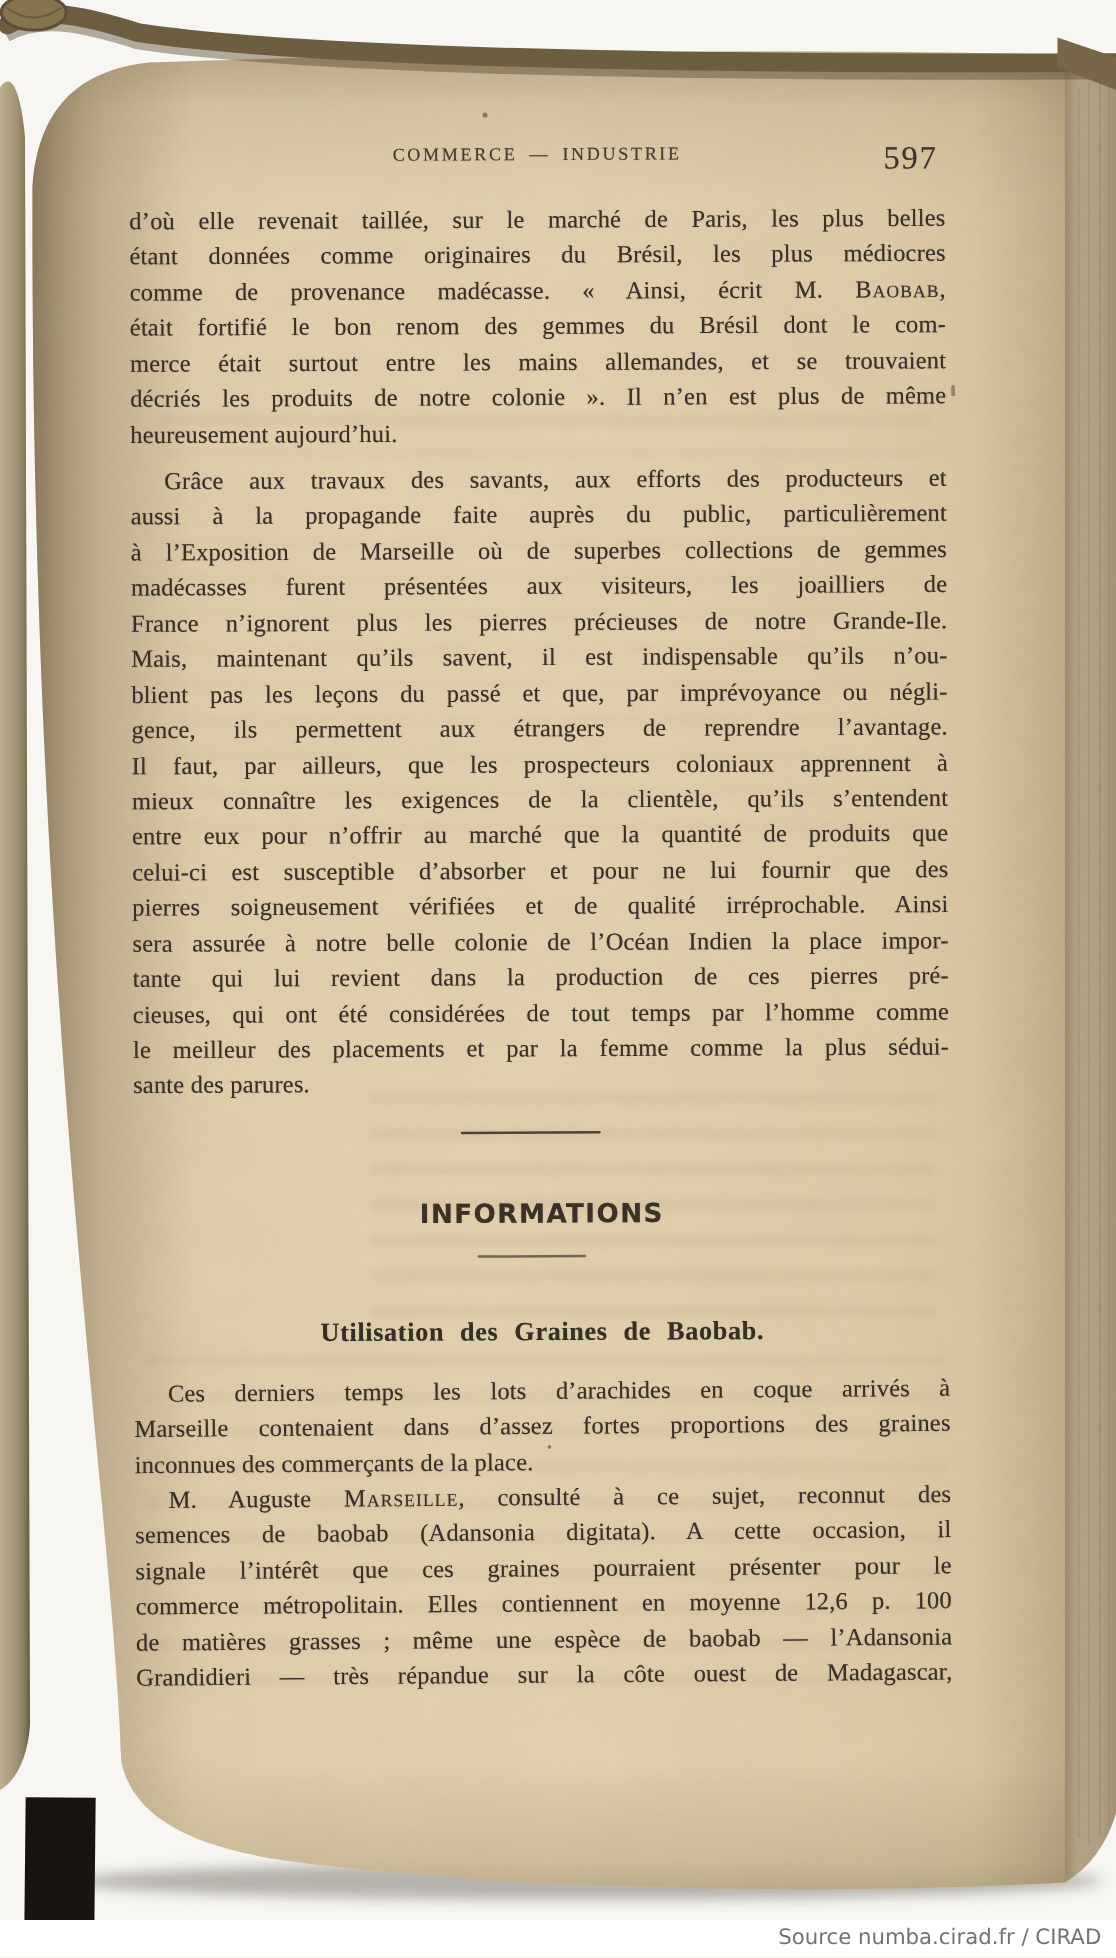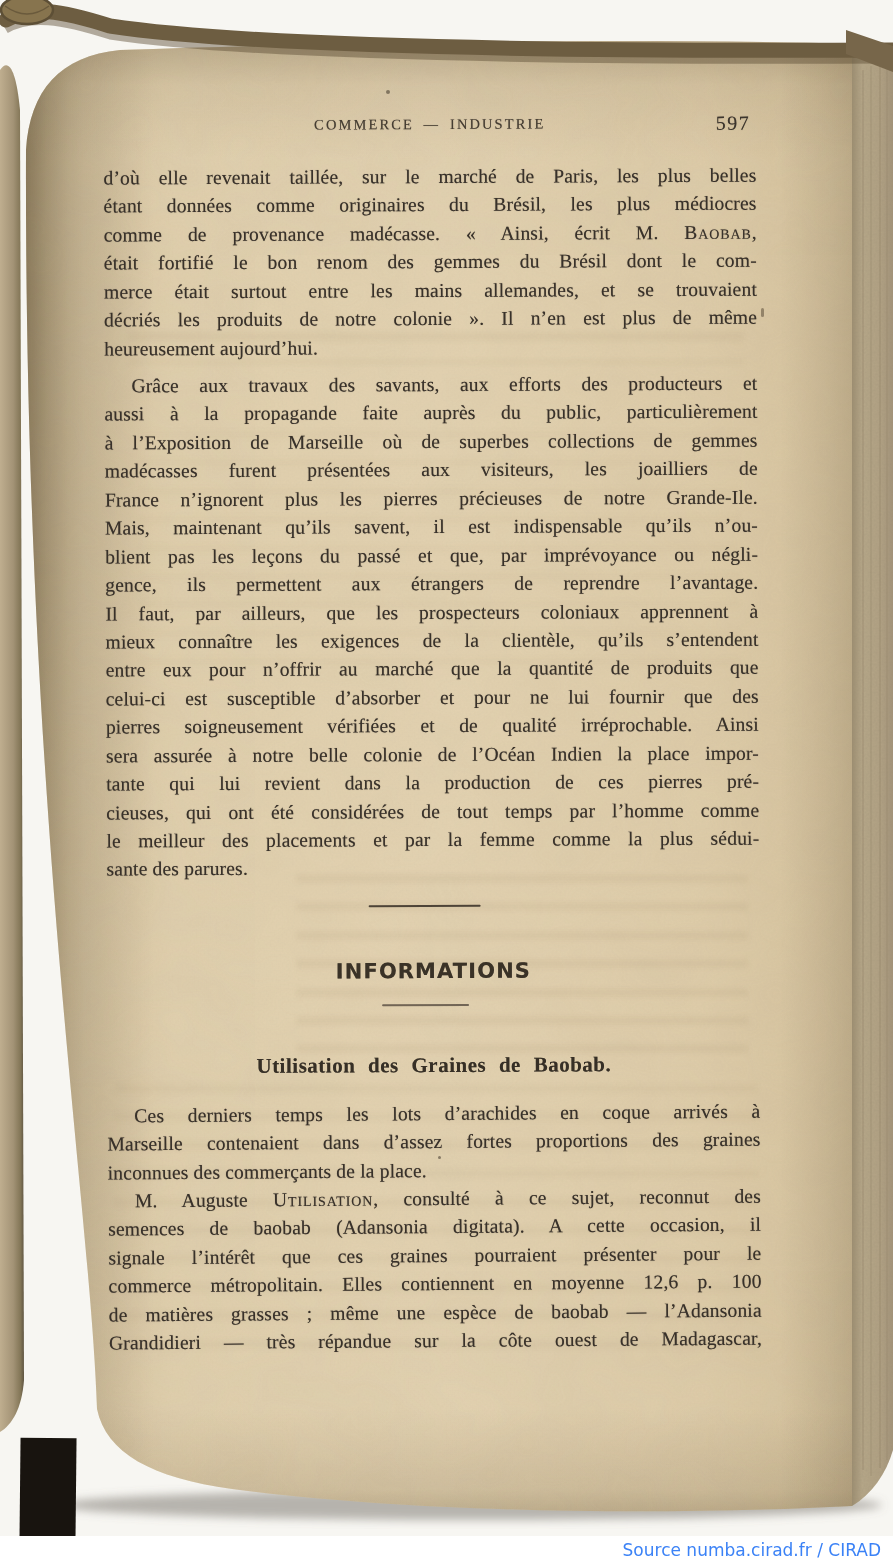--- a/index.html
+++ b/index.html
@@ -24,21 +24,21 @@
   #ghost4{left:140px;top:430px;width:600px;height:240px;opacity:.22;}
 
   
   .text-layer{position:absolute;inset:0;z-index:2;transform:rotate(-0.25deg);transform-origin:440px 300px;color:#38312a;}
   .header{position:absolute;top:116px;left:104px;width:653px;height:26px;}
   .header-title{
     text-align:center;font-size:14.5px;letter-spacing:2.1px;word-spacing:4px;
     color:#453d32;text-shadow:0 0 0.7px rgba(69,61,50,0.55);
   }
   .pagenum{
-    position:absolute;right:6px;top:-3px;font-size:20px;letter-spacing:1.5px;
+    position:absolute;right:6px;top:-3px;font-size:26px;letter-spacing:1.5px;
     color:#3c352d;text-shadow:0 0 0.7px rgba(60,53,45,0.5);
   }
   .para{position:absolute;left:104px;width:653px;}
   #p1{top:163px;}
   #p2{top:371px;}
   #p3{top:1099px;}
   #p4{top:1184px;}
   .lower-warp{transform:rotate(-0.18deg);transform-origin:760px 1200px;}
   .line{
     height:28.45px;line-height:28.45px;font-size:19.6px;
@@ -68,21 +68,21 @@
   .speck{position:absolute;z-index:2;border-radius:50%;background:rgba(62,52,40,0.55);}
   #speck1{left:386px;top:90px;width:4px;height:4px;}
   #speck2{left:438px;top:1156px;width:3px;height:3px;}
   #speck3{left:761px;top:308px;width:3px;height:9px;border-radius:2px;background:rgba(80,66,48,0.5);}
 
   
   .footer-bar{
     position:absolute;left:0;bottom:0;width:893px;height:30px;background:#ffffff;
     z-index:6;font-family:"DejaVu Sans", sans-serif;
   }
-  .footer-text{position:absolute;right:12px;top:4px;font-size:17px;color:#3b82f6;}
+  .footer-text{position:absolute;right:12px;top:4px;font-size:17px;color:#737373;}
 </style>
 </head>
 <body>
 
 <div id="stage">
 
   <svg class="backdrop" width="893" height="1566" viewBox="0 0 893 1566" aria-hidden="true">
     <defs>
       <linearGradient id="pg" x1="0" y1="0" x2="1" y2="0">
         <stop offset="0" stop-color="#b3a07c"></stop>
@@ -231,21 +231,21 @@
     <div class="art-head">Utilisation des Graines de Baobab.</div>
 
     <div class="lower-warp">
       <div class="para" id="p3">
         <div class="line indent">Ces derniers temps les lots d’arachides en coque arrivés à</div>
         <div class="line">Marseille contenaient dans d’assez fortes proportions des graines</div>
         <div class="line last">inconnues des commerçants de la place.</div>
       </div>
 
       <div class="para" id="p4">
-        <div class="line indent"><span>M. Auguste </span><span class="sc">Utilisation</span><span>, consulté à ce sujet, reconnut des</span></div>
+        <div class="line indent"><span>M. Auguste </span><span class="sc">Marseille</span><span>, consulté à ce sujet, reconnut des</span></div>
         <div class="line">semences de baobab (Adansonia digitata). A cette occasion, il</div>
         <div class="line">signale l’intérêt que ces graines pourraient présenter pour le</div>
         <div class="line">commerce métropolitain. Elles contiennent en moyenne 12,6 p. 100</div>
         <div class="line">de matières grasses ; même une espèce de baobab — l’Adansonia</div>
         <div class="line">Grandidieri — très répandue sur la côte ouest de Madagascar,</div>
       </div>
     </div>
   </div>
 
   <div class="footer-bar">

